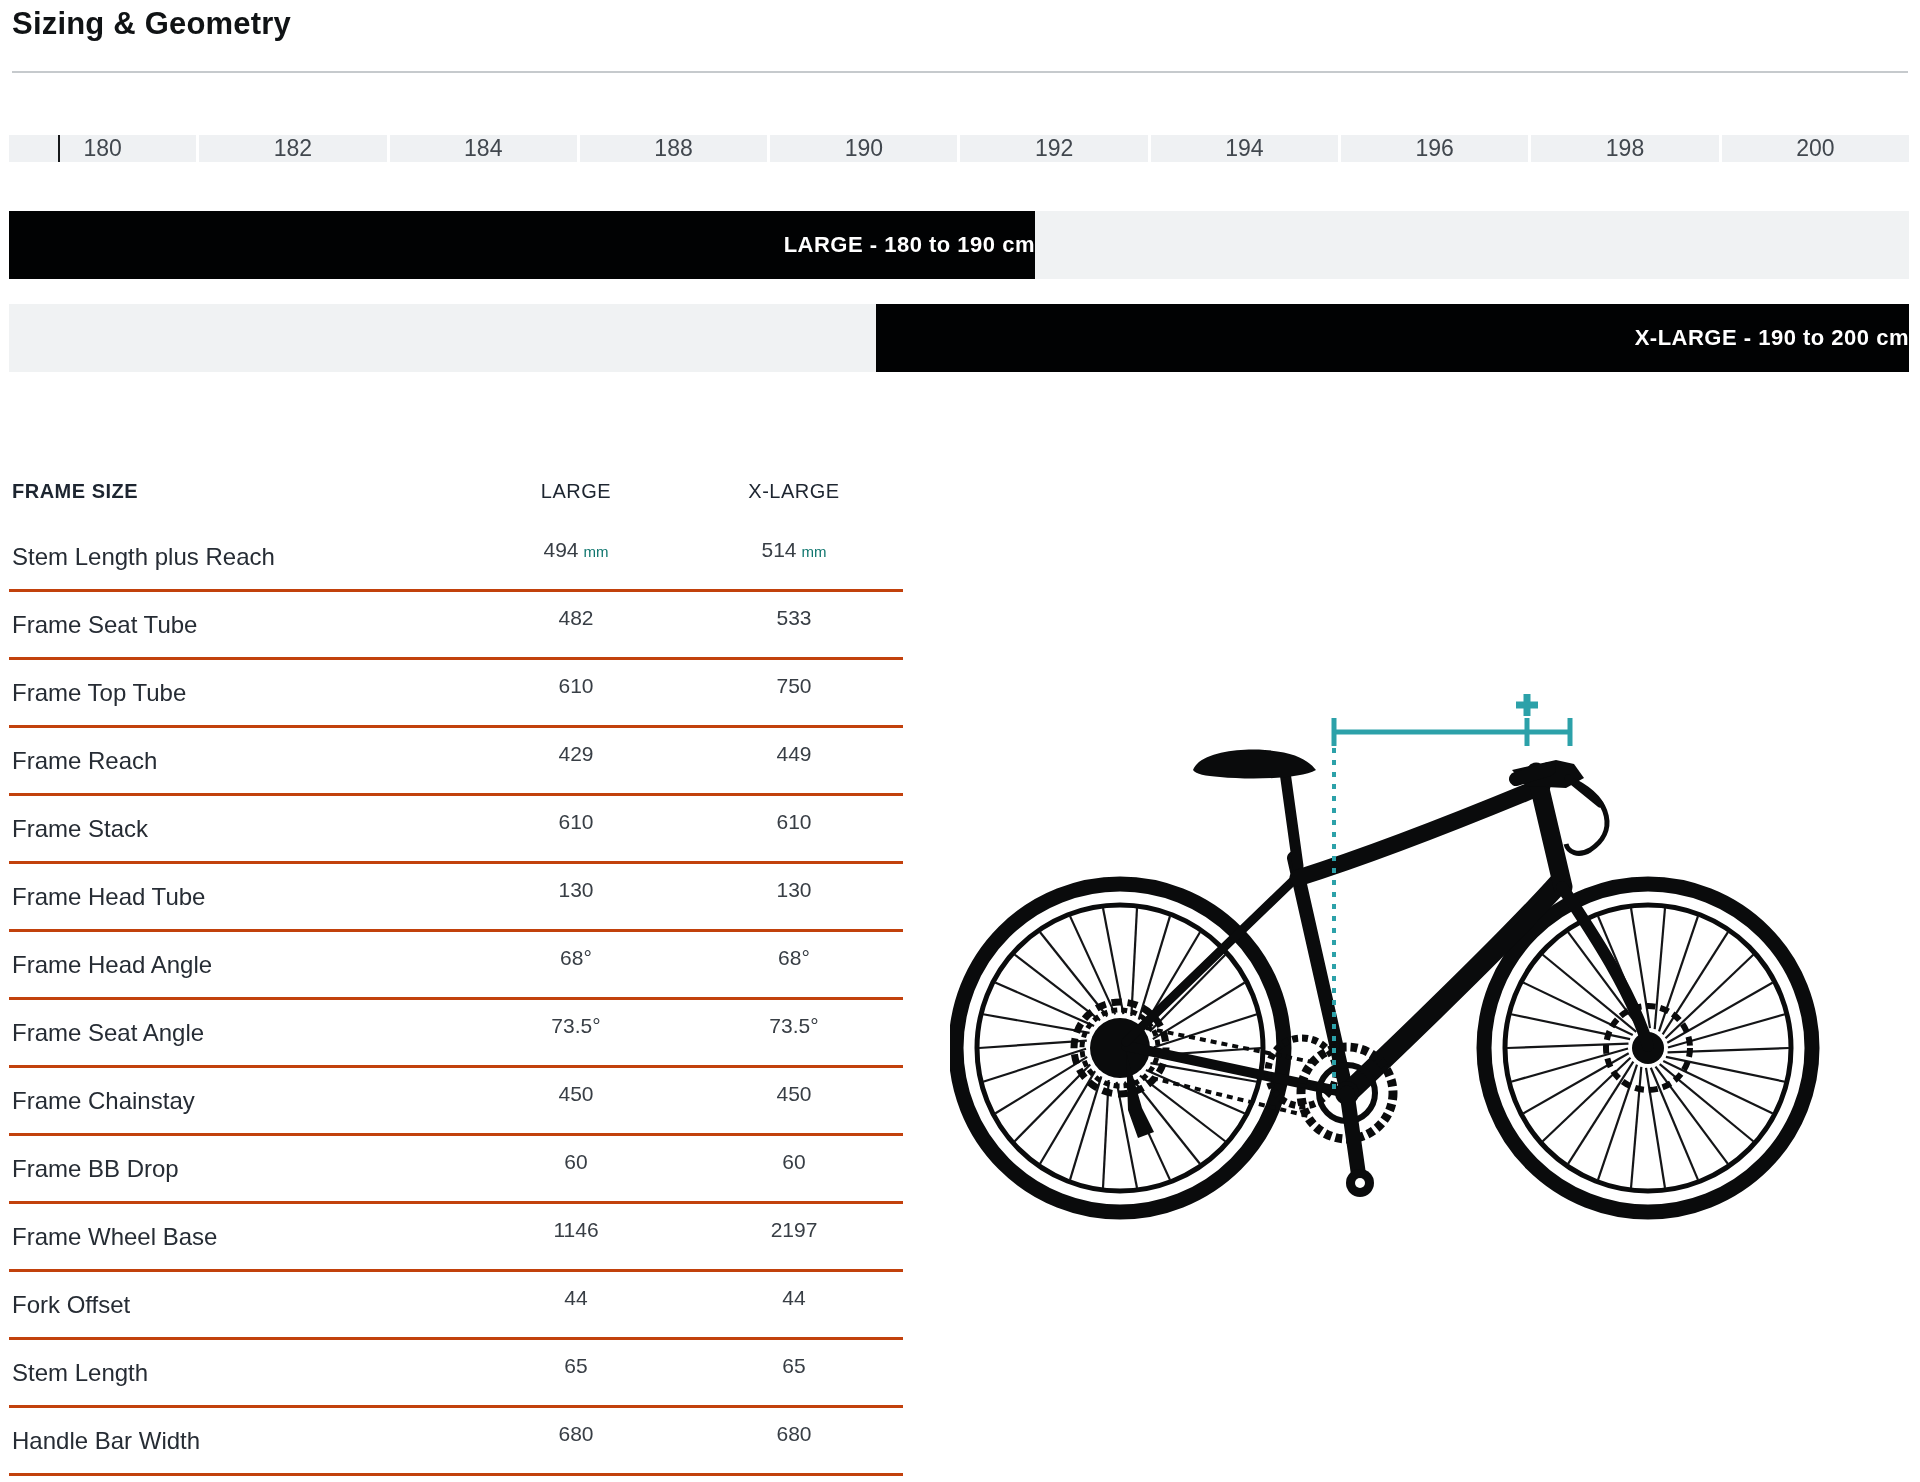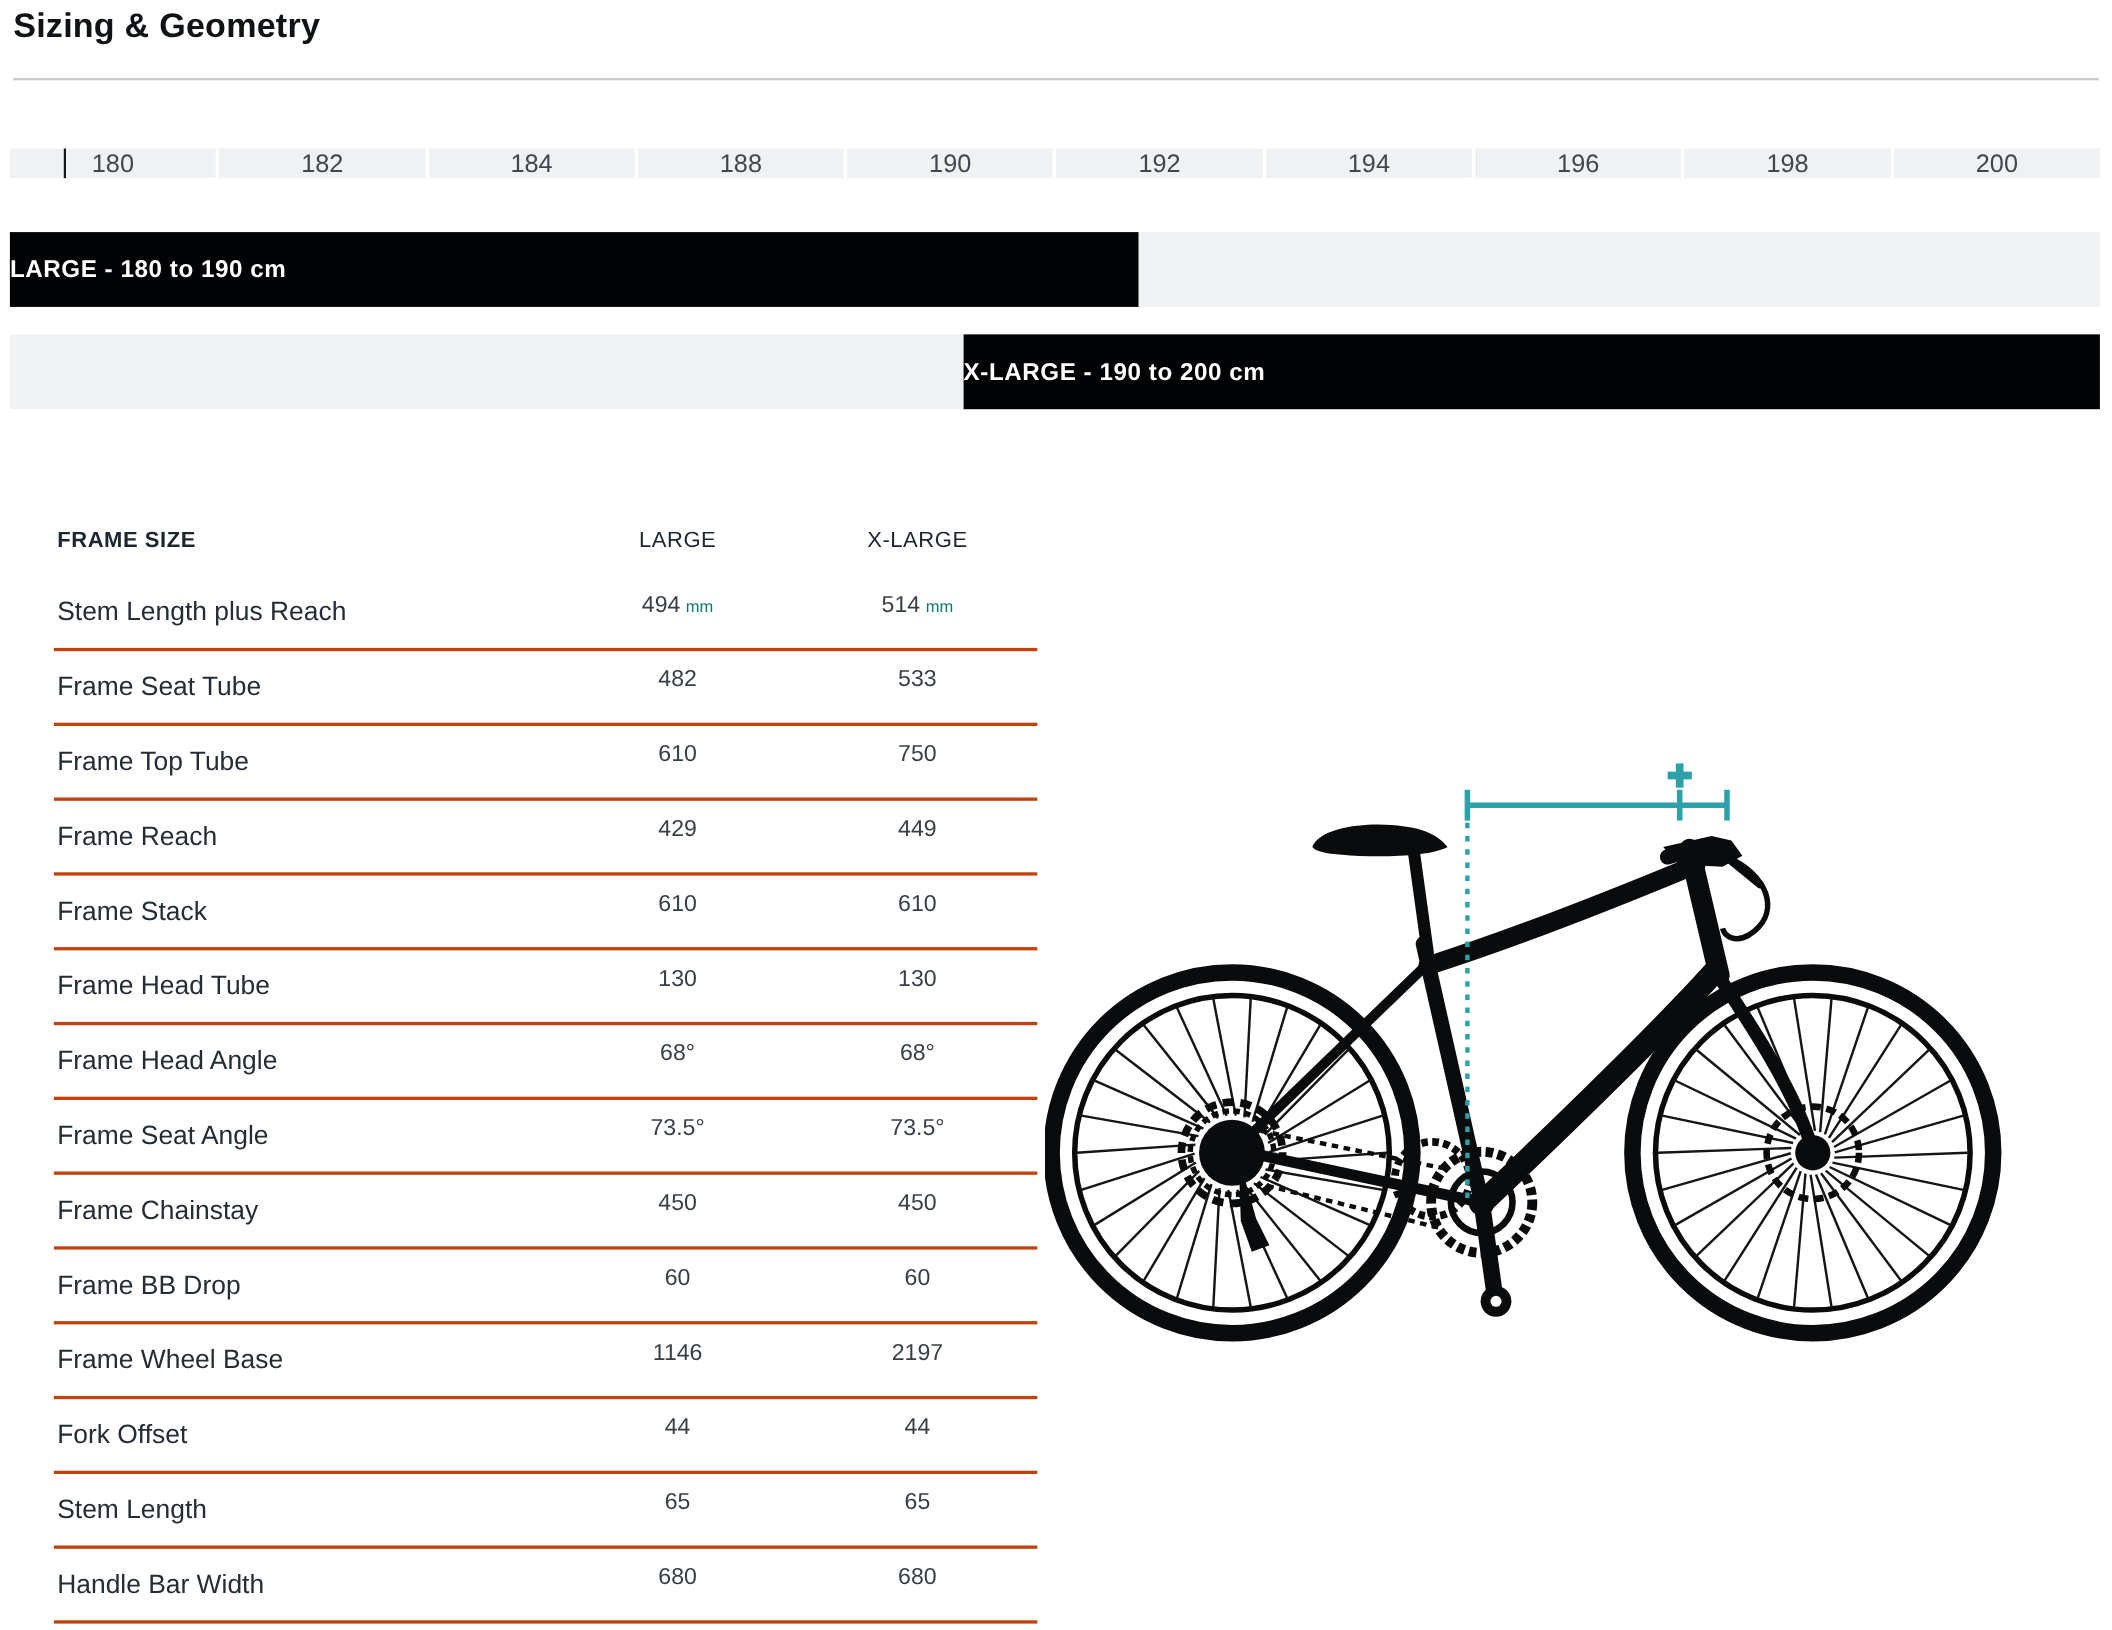--- a/index.html
+++ b/index.html
@@ -15,27 +15,27 @@
   .ruler{position:absolute;left:9px;top:114px;width:1900px;height:68px;display:flex;gap:3px;align-items:center;}
   .tick-cell{flex:1;background:#eff1f3;display:flex;align-items:center;justify-content:center;}
   .tick-label{font-size:23px;color:#41474e;}
   .ruler-cursor{position:absolute;left:49px;top:21px;width:2px;height:27px;background:#16181a;}
 
   
   .band-row{position:absolute;left:9px;width:1900px;height:68px;background:#f0f2f3;}
   .band-row.row-large{top:211px;}
   .band-row.row-xlarge{top:304px;}
   .band{position:absolute;top:0;height:68px;background:#010203;display:flex;
-        align-items:center;justify-content:flex-start;}
+        align-items:center;justify-content:flex-end;}
   .band-large{left:0;width:1026px;}
   .band-xlarge{left:867px;width:1033px;}
   .band-label{color:#ffffff;font-size:22px;font-weight:700;letter-spacing:0.5px;}
 
   
-  .geo-table{position:absolute;left:9px;top:470px;width:894px;margin-left:40px;}
+  .geo-table{position:absolute;left:9px;top:470px;width:894px;}
   .geo-header{display:flex;height:54px;align-items:flex-start;}
   .geo-header .c-label{flex:1;font-size:20px;font-weight:700;color:#1d2530;
                        letter-spacing:0.5px;padding-left:3px;padding-top:10px;}
   .geo-header .c-val{width:218px;text-align:center;font-size:20px;font-weight:400;
                      color:#1d2530;letter-spacing:0.5px;padding-top:10px;}
   .geo-row{display:flex;height:65px;border-bottom:3px solid #c2410c;align-items:center;}
   .geo-row .c-label{flex:1;font-size:24px;color:#262c34;padding-left:3px;}
   .geo-row .c-val{width:218px;text-align:center;position:relative;top:-7px;}
   .geo-row .val{font-size:21px;color:#383e45;}
   .geo-row .unit{font-size:15px;color:#0f766e;margin-left:5px;}

